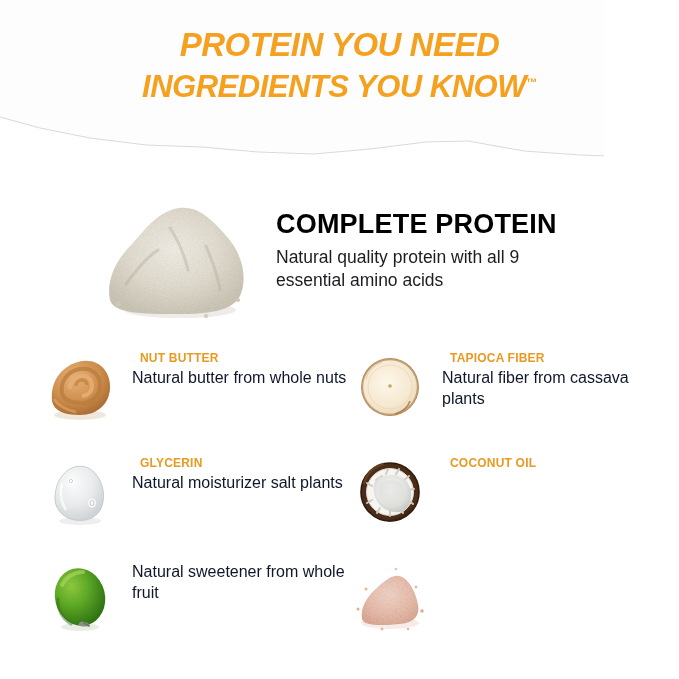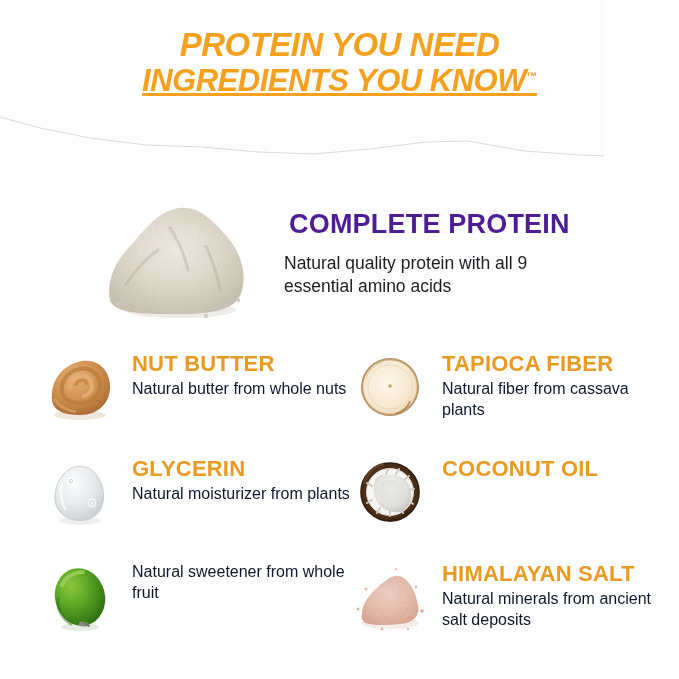--- a/index.html
+++ b/index.html
@@ -38,22 +38,21 @@
   }
   .headline-l1 {
     font-size: 33px;
     display: block;
     white-space: nowrap;
   }
   .headline-l2 {
     font-size: 31px;
     display: block;
     white-space: nowrap;
-    margin-top: 3px;
-    text-decoration: underline;
+    margin-top: 9px;
   }
   .tm {
     font-size: 11px;
     vertical-align: super;
     font-style: italic;
     letter-spacing: 0;
   }
 
   
   .torn-wrap {
@@ -82,30 +81,30 @@
   }
   .feature-text {
     position: absolute;
     left: 272px;
     top: 24px;
     width: 380px;
   }
   .feature-title {
     font-size: 27px;
     font-weight: bold;
-    color: #4c1d95;
+    color: #000000;
     letter-spacing: 0.2px;
     line-height: 1.1;
-    margin: 0 0 6px 17px;
+    margin: 0 0 6px 4px;
   }
   .feature-desc {
     font-size: 17.5px;
     color: #1c1c22;
     line-height: 1.32;
-    margin: 12px;
+    margin: 4px;
     max-width: 300px;
   }
 
   
   .grid {
     position: absolute;
     top: 345px;
     left: 0;
     width: 679px;
   }
@@ -129,25 +128,25 @@
     width: 76px;
     height: 76px;
   }
   .cell-text {
     position: absolute;
     left: 110px;
     top: 7px;
     width: 225px;
   }
   .cell-title {
-    font-size: 22px;
+    font-size: 12px;
     font-weight: bold;
     color: #e89a22;
     letter-spacing: 0.2px;
-    margin: 0 0 3px 0;
+    margin: 0 0 3px 8px;
     line-height: 1.1;
   }
   .cell-desc {
     font-size: 16px;
     color: #0f172a;
     line-height: 1.3;
     margin: 0;
   }
 
   
@@ -282,21 +281,21 @@
           <path d="M22,20 C30,10 44,10 52,18 C60,26 64,40 60,52 C56,64 44,68 33,66 C20,64 12,54 13,42 C14,32 16,26 22,20 Z" fill="none" stroke="#c3c8ca" stroke-width="0.9"></path>
           <ellipse cx="29" cy="27" rx="3.2" ry="3.6" fill="#ffffff" opacity="0.85"></ellipse>
           <ellipse cx="29" cy="27" rx="1.6" ry="1.8" fill="none" stroke="#b9bfc2" stroke-width="0.7"></ellipse>
           <ellipse cx="50" cy="49" rx="4" ry="4.6" fill="#ffffff" opacity="0.8"></ellipse>
           <ellipse cx="50" cy="49" rx="2.1" ry="2.5" fill="none" stroke="#b9bfc2" stroke-width="0.8"></ellipse>
           <path d="M20,30 C18,38 19,48 24,56" fill="none" stroke="#ffffff" stroke-width="2.4" opacity="0.75"></path>
         </svg>
       </div>
       <div class="cell-text">
         <h3 class="cell-title">GLYCERIN</h3>
-        <p class="cell-desc">Natural moisturizer from plants</p>
+        <p class="cell-desc">Natural moisturizer salt plants</p>
       </div>
     </div>
 
     <div class="cell right">
       <div class="cell-icon">
         <svg class="icon-art" viewBox="0 0 76 76">
           <defs>
             <radialGradient id="ccFlesh" cx="45%" cy="40%" r="62%">
               <stop offset="0%" stop-color="#fafafa"></stop>
               <stop offset="65%" stop-color="#e3e3e1"></stop>
@@ -368,19 +367,15 @@
           <path d="M10,60 C8,48 16,36 26,28 C34,21 42,14 50,18 C58,22 64,34 66,46 C68,56 62,64 48,65 C34,66 12,68 10,60 Z" filter="url(#saltGrain)" fill="#b5654a" opacity="0.55"></path>
           <circle cx="14" cy="30" r="1.6" fill="#e9b9a6"></circle>
           <circle cx="64" cy="28" r="1.4" fill="#e9b9a6"></circle>
           <circle cx="70" cy="52" r="1.8" fill="#e4ab95"></circle>
           <circle cx="6" cy="50" r="1.5" fill="#e4ab95"></circle>
           <circle cx="44" cy="10" r="1.3" fill="#eec1b0"></circle>
           <circle cx="30" cy="70" r="1.5" fill="#e7b5a1"></circle>
           <circle cx="56" cy="70" r="1.3" fill="#e7b5a1"></circle>
         </svg>
       </div>
-      <div class="cell-text">
-        <h3 class="cell-title">HIMALAYAN SALT</h3>
-        <p class="cell-desc">Natural minerals from ancient salt deposits</p>
-      </div>
     </div>
   </div>
 </div>
 
 </body></html>

